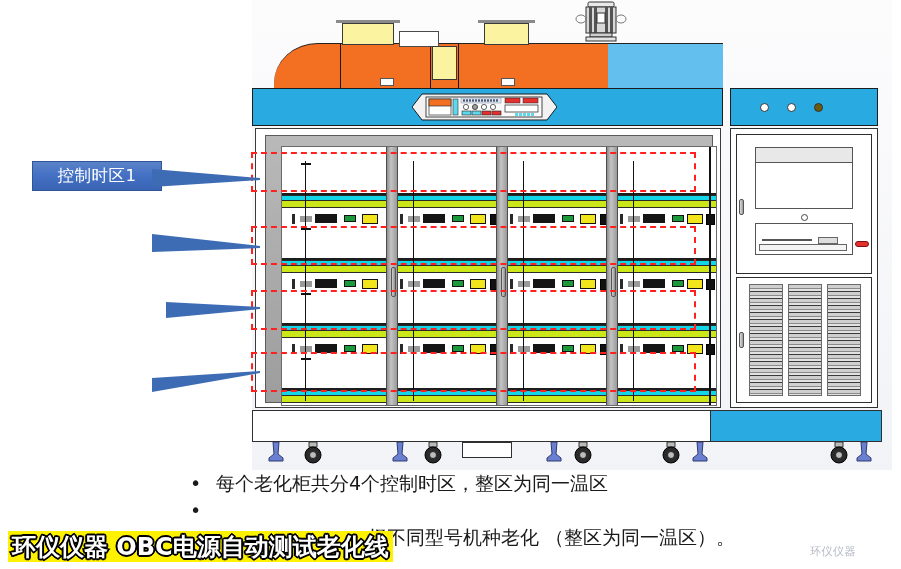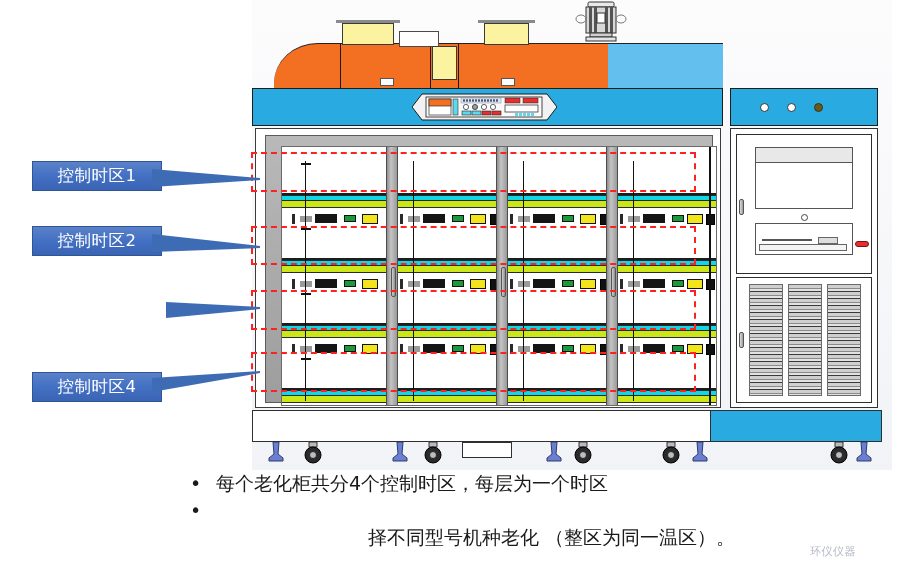--- a/index.html
+++ b/index.html
@@ -662,53 +662,50 @@
 
   <div class="callout" style="left:28px; top:161px;">
     <span>控制时区1</span>
   </div>
   <div class="leader" style="left:148px; top:165px;">
     <svg width="110" height="28" viewBox="0 0 110 28">
       <polygon points="0,4 0,22 108,15 108,13" fill="#3D6CB5"></polygon>
     </svg>
   </div>
 
-  <div class="callout" style="left:28px; top:226px;">
-    <span>控制时区2</span>
-  </div>
   <div class="leader" style="left:148px; top:230px;">
     <svg width="110" height="28" viewBox="0 0 110 28">
       <polygon points="0,4 0,22 108,18 108,16" fill="#3D6CB5"></polygon>
     </svg>
   </div>
 
   <div class="leader" style="left:162px; top:296px;">
     <svg width="96" height="28" viewBox="0 0 96 28">
       <polygon points="0,6 0,22 94,13 94,11" fill="#3D6CB5"></polygon>
     </svg>
   </div>
 
-  <div class="callout" style="left:28px; top:372px;">
-    <span>控制时区4</span>
-  </div>
   <div class="leader" style="left:148px; top:366px;">
     <svg width="110" height="28" viewBox="0 0 110 28">
       <polygon points="0,12 0,26 108,7 108,5" fill="#3D6CB5"></polygon>
     </svg>
   </div>
 
   <div class="bullets">
     <div class="bline">
       <span class="bdot">•</span>
-      <span>每个老化柜共分4个控制时区，每层为一个时区</span>
+      <span>每个老化柜共分4个控制时区，整区为同一温区</span>
     </div>
     <div class="bline">
       <span class="bdot">•</span>
     </div>
     <div class="bline" style="padding-left:178px;">
       <span>择不同型号机种老化 （整区为同一温区）。</span>
     </div>
   </div>
 
+  <div class="banner">
+    <span class="banner-text">环仪仪器 OBC电源自动测试老化线</span>
+  </div>
 
   <div class="watermark">环仪仪器</div>
 
 </div>
 
 </body></html>

